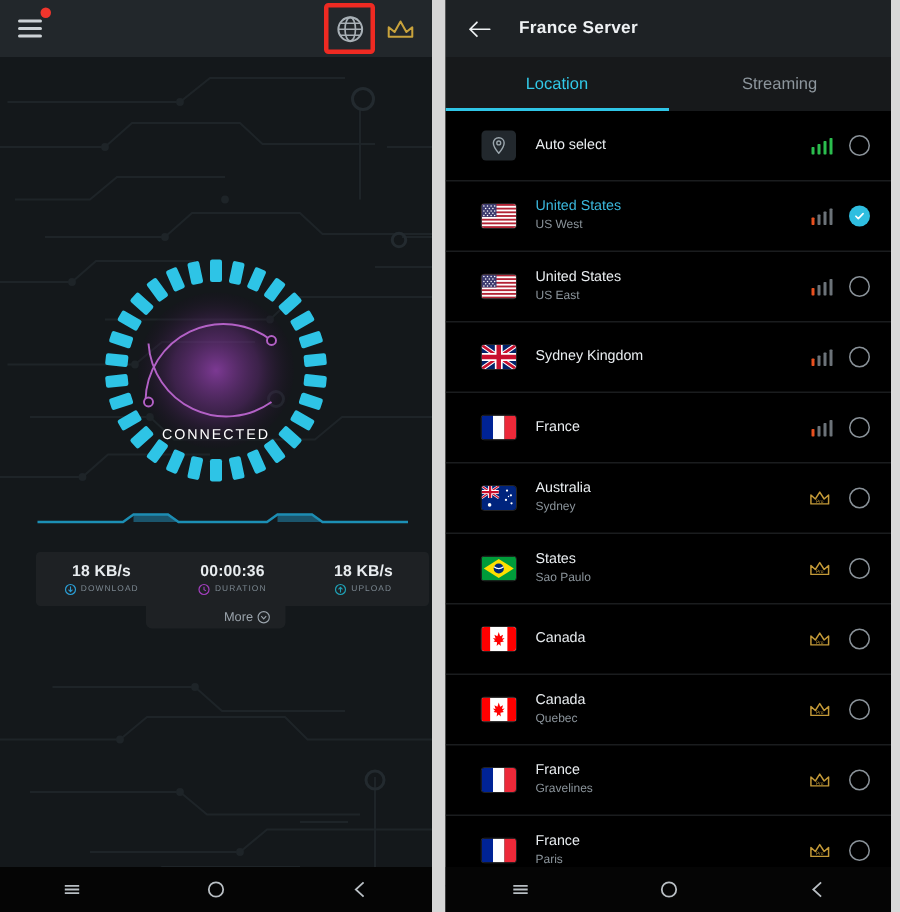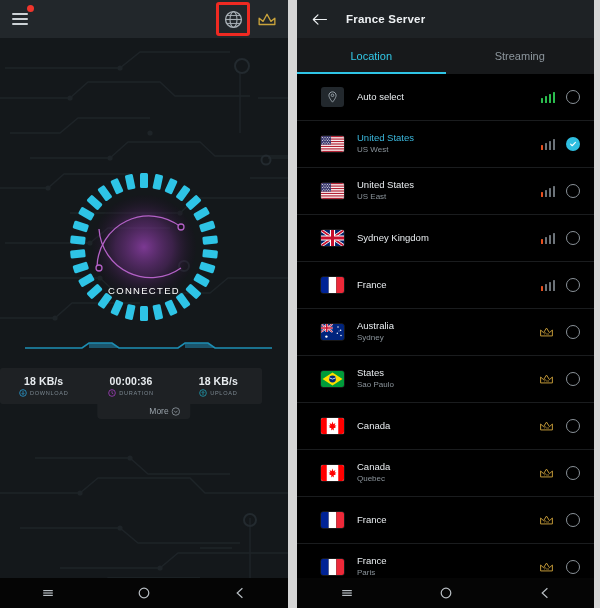--- a/index.html
+++ b/index.html
@@ -53,21 +53,21 @@
   .conn-label {
     position:absolute; left:0; right:0; top:50%; transform: translateY(-50%);
     text-align:center; color:#ffffff; font-size:9.5px; letter-spacing:1.3px;
     font-weight:400;
     margin-top:42px;
   }
 
   .divider-line { position:absolute; left:0; top:340px; width:294px; height:14px; z-index:3;}
 
   .stats {
-    position:absolute; left:0; top:368px; width:262px; height:36px;
+    position:absolute; left:24px; top:368px; width:262px; height:36px;
     background:rgba(255,255,255,0.045);
     border-radius:3px;
     display:flex; align-items:center; z-index:4;
   }
   .stat { flex:1; text-align:center; }
   .stat .val { color:#e8ecef; font-size:10.5px; font-weight:bold; letter-spacing:0.1px; }
   .stat .lbl { display:flex; align-items:center; justify-content:center; gap:3px; margin-top:2px;}
   .stat .lbl span { color:#7b8790; font-size:5.6px; letter-spacing:0.7px; }
   .dot-ico { width:8px; height:8px; }
   .more-btn {
@@ -641,20 +641,21 @@
           </div>
         </div>
         <div class="row">
           <div class="flag"><svg viewBox="0 0 23 16" preserveAspectRatio="none">
               <rect width="7.67" height="16" fill="#002395"></rect>
               <rect x="7.67" width="7.67" height="16" fill="#fff"></rect>
               <rect x="15.34" width="7.66" height="16" fill="#ED2939"></rect>
             </svg></div>
           <div class="row-txt">
         <div class="row-name">France</div>
+            <div class="row-sub">Gravelines</div>
      </div>
      <div class="row-right">
             <svg class="pro-crown" viewBox="0 0 26 20">
     <path d="M4 16 L4 7 L8.5 11 L13 4 L17.5 11 L22 7 L22 16 Z" fill="none" stroke="#c49a38" stroke-width="1.5" stroke-linejoin="round"></path>
     <text x="13" y="15" text-anchor="middle" font-size="5" fill="#c49a38" font-family="Liberation Sans, sans-serif">Pro</text>
   </svg>
             <div class="radio"></div>
           </div>
         </div>
         <div class="row">

